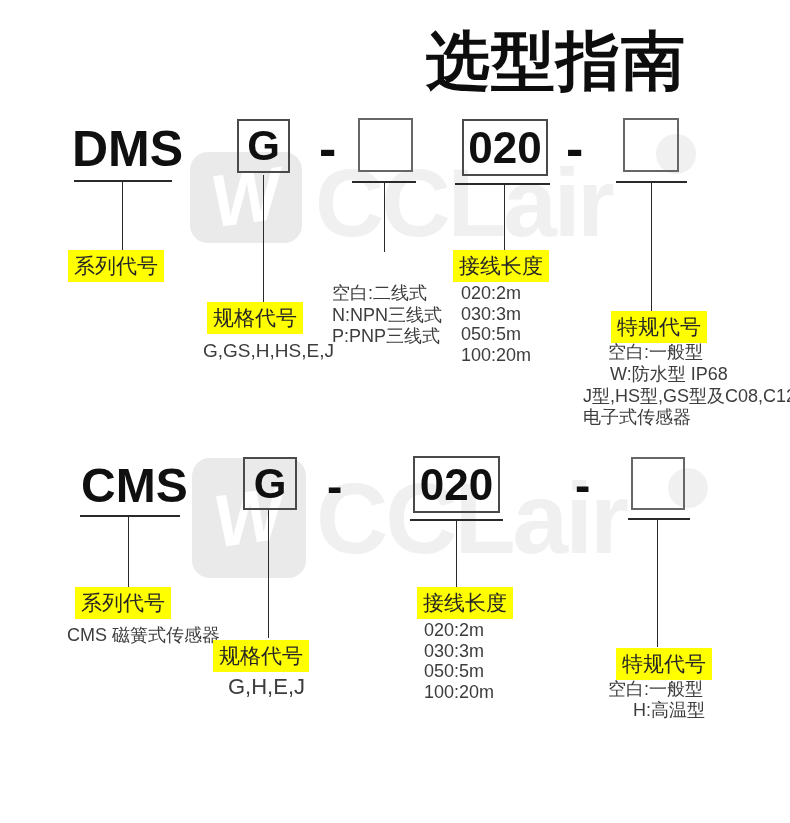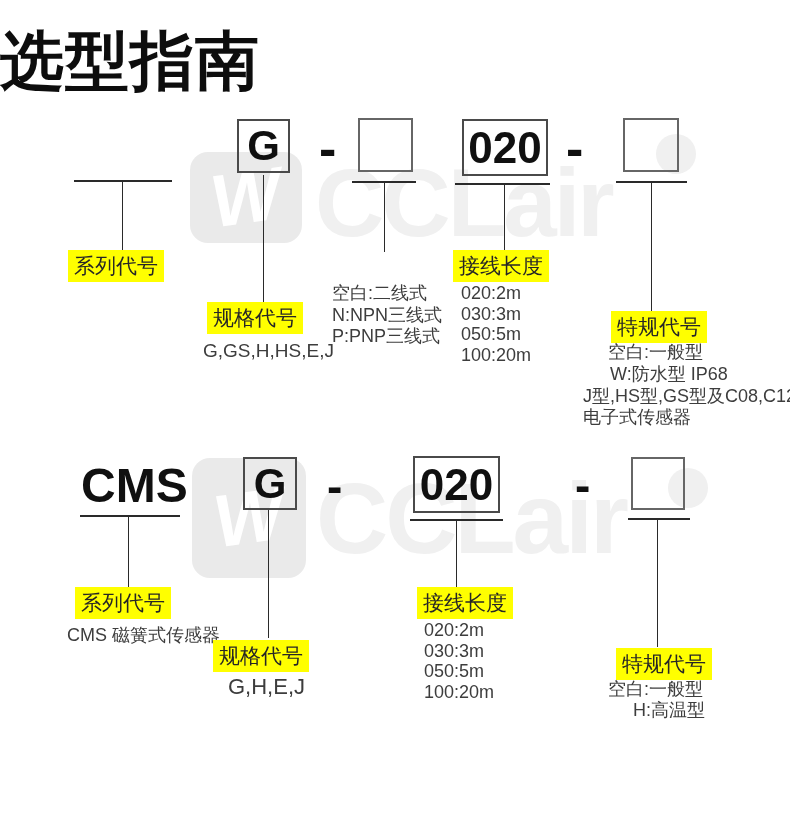--- a/index.html
+++ b/index.html
@@ -1,21 +1,21 @@
 <!DOCTYPE html>
 <html><head>
 <meta charset="utf-8">
 <style>
   html,body{margin:0;padding:0;background:#ffffff;}
   .canvas{
     position:relative;width:790px;height:823px;background:#ffffff;overflow:hidden;
     font-family:"Liberation Sans","DejaVu Sans",sans-serif;
   }
   .title{
-    position:absolute;left:0;top:18px;width:686px;text-align:left;
+    position:absolute;left:0;top:18px;width:686px;text-align:right;
     font-size:64px;font-weight:800;color:#0d0d0d;letter-spacing:1px;
   }
   
   .bigcode{position:absolute;font-weight:bold;color:#101010;font-size:50px;line-height:1;}
   .codebox{
     position:absolute;border:2px solid #4a4a4a;background:transparent;
     display:flex;align-items:center;justify-content:center;
     font-weight:bold;color:#101010;box-sizing:border-box;
   }
   .dash{position:absolute;font-weight:bold;color:#101010;line-height:1;}
@@ -60,20 +60,21 @@
   <div class="wm">
     <div class="wm-box" style="left:192px;top:458px;width:114px;height:120px;">
       <span class="wm-w">W</span>
     </div>
     <div class="wm-text" style="left:316px;top:468px;font-size:100px;">CCLair</div>
     <div class="wm-dot" style="left:668px;top:468px;"></div>
   </div>
 
   <div class="title fg">选型指南</div>
 
+  <div class="bigcode fg" style="left:72px;top:124px;">DMS</div>
   <div class="hline fg" style="left:74px;top:180px;width:98px;"></div>
   <div class="vline fg" style="left:122px;top:182px;height:70px;"></div>
 
   <div class="codebox fg" style="left:237px;top:119px;width:53px;height:54px;font-size:42px;">G</div>
   <div class="vline fg" style="left:263px;top:175px;height:128px;"></div>
 
   <div class="dash fg" style="left:319px;top:122px;font-size:52px;">-</div>
 
   <div class="codebox fg" style="left:358px;top:118px;width:55px;height:54px;font-size:42px;border-color:#666;"></div>
   <div class="hline fg" style="left:352px;top:181px;width:64px;"></div>

